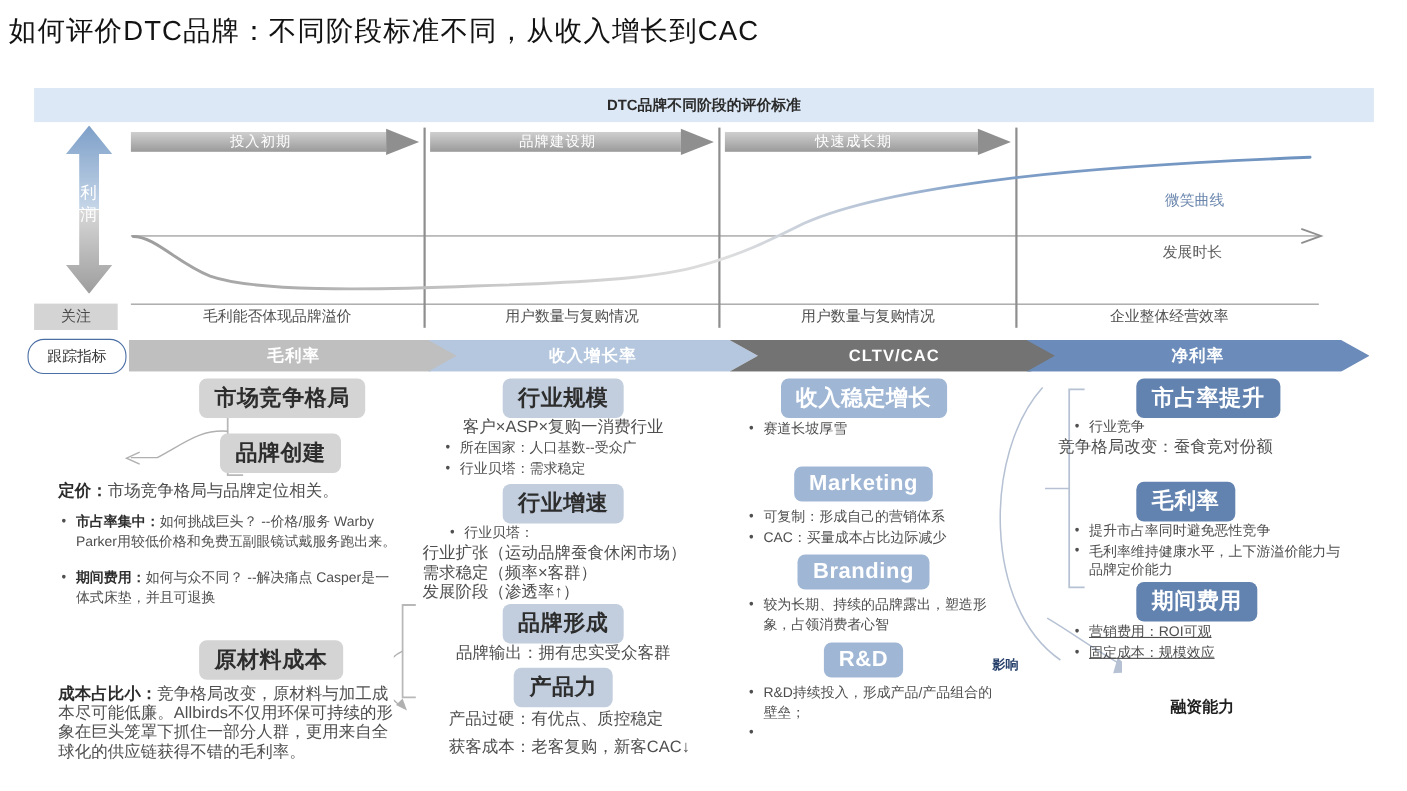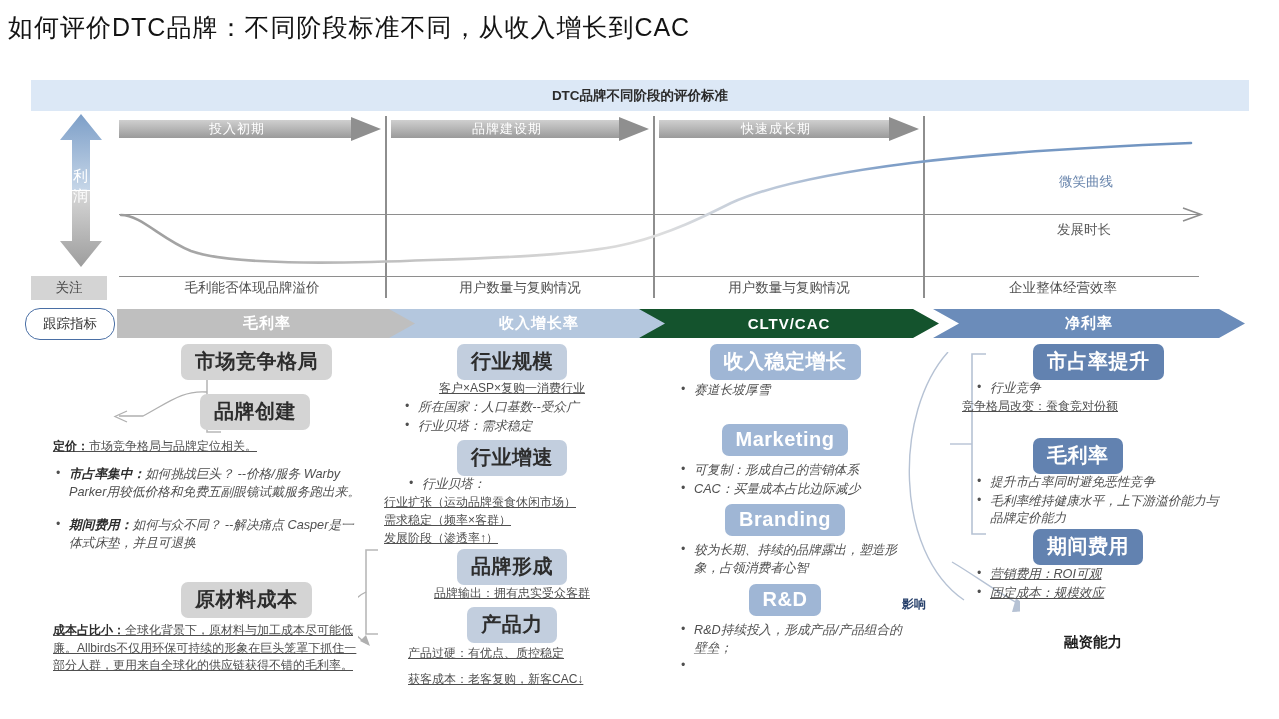--- a/index.html
+++ b/index.html
@@ -101,26 +101,26 @@
   .pill{
     display:inline-block;border-radius:7px;
     padding:4px 14px 5px 14px;font-size:20px;font-weight:bold;
     text-align:center;letter-spacing:0.5px;
   }
   .pill-grey{background:#d4d4d4;color:#2d2d2d;}
   .pill-lav{background:#c2cede;color:#2d2d2d;}
   .pill-mid{background:#9fb6d5;color:#ffffff;}
   .pill-blue{background:#6282b0;color:#ffffff;}
 
-  .body-txt{font-size:12px;color:#4f4f4f;line-height:17.5px;text-decoration:underline;}
+  .body-txt{font-size:15px;color:#4f4f4f;line-height:17.5px;}
   .body-txt b{color:#2d2d2d;}
   .bullets{margin:0;padding:0;list-style:none;}
   .bullets li{
     position:relative;padding-left:16px;font-size:12.7px;color:#4f4f4f;
-    line-height:17.5px;margin-bottom:1px;font-style:italic;
+    line-height:17.5px;margin-bottom:1px;
   }
   .bullets li:before{
     content:"•";position:absolute;left:3px;top:-1px;color:#4f4f4f;font-size:12px;
   }
   .bullets li b{color:#2d2d2d;}
   .u{text-decoration:underline;}
 
   .ctr{text-align:center;}
   .connector{position:absolute;}
   .finance{
@@ -221,21 +221,21 @@
     <div class="chev" style="left:92px;width:300px;background:#bfbfbf;
          clip-path:polygon(0 0, calc(100% - 26px) 0, 100% 50%, calc(100% - 26px) 100%, 0 100%);">
       <span>毛利率</span>
     </div>
 
     <div class="chev" style="left:364px;width:300px;background:#b4c7de;
          clip-path:polygon(0 0, calc(100% - 26px) 0, 100% 50%, calc(100% - 26px) 100%, 0 100%, 26px 50%);">
       <span>收入增长率</span>
     </div>
 
-    <div class="chev" style="left:614px;width:300px;background:#14532d;
+    <div class="chev" style="left:638px;width:300px;background:#737373;
          clip-path:polygon(0 0, calc(100% - 26px) 0, 100% 50%, calc(100% - 26px) 100%, 0 100%, 26px 50%);">
       <span>CLTV/CAC</span>
     </div>
 
     <div class="chev" style="left:908px;width:312px;background:#6b8cba;
          clip-path:polygon(0 0, calc(100% - 26px) 0, 100% 50%, calc(100% - 26px) 100%, 0 100%, 26px 50%);">
       <span>净利率</span>
     </div>
   </div>
 
@@ -265,21 +265,21 @@
       <li style="margin-top:16px;">
         <b>期间费用：</b><span>如何与众不同？ --解决痛点 Casper是一体式床垫，并且可退换</span>
       </li>
     </ul>
 
     <div style="position:absolute;left:150px;top:238px;">
       <div class="pill pill-grey">原材料成本</div>
     </div>
 
     <div class="body-txt" style="position:absolute;left:22px;top:278px;width:312px;">
-      <b>成本占比小：</b><span>全球化背景下，原材料与加工成本尽可能低廉。Allbirds不仅用环保可持续的形象在巨头笼罩下抓住一部分人群，更用来自全球化的供应链获得不错的毛利率。</span>
+      <b>成本占比小：</b><span>竞争格局改变，原材料与加工成本尽可能低廉。Allbirds不仅用环保可持续的形象在巨头笼罩下抓住一部分人群，更用来自全球化的供应链获得不错的毛利率。</span>
     </div>
   </div>
 
   <div class="col" style="left:366px;width:292px;">
 
     <div class="ctr" style="position:absolute;left:0;top:0;width:292px;">
       <div class="pill pill-lav">行业规模</div>
     </div>
 
     <div class="body-txt ctr" style="position:absolute;left:0;top:36px;width:292px;">客户×ASP×复购一消费行业</div>

